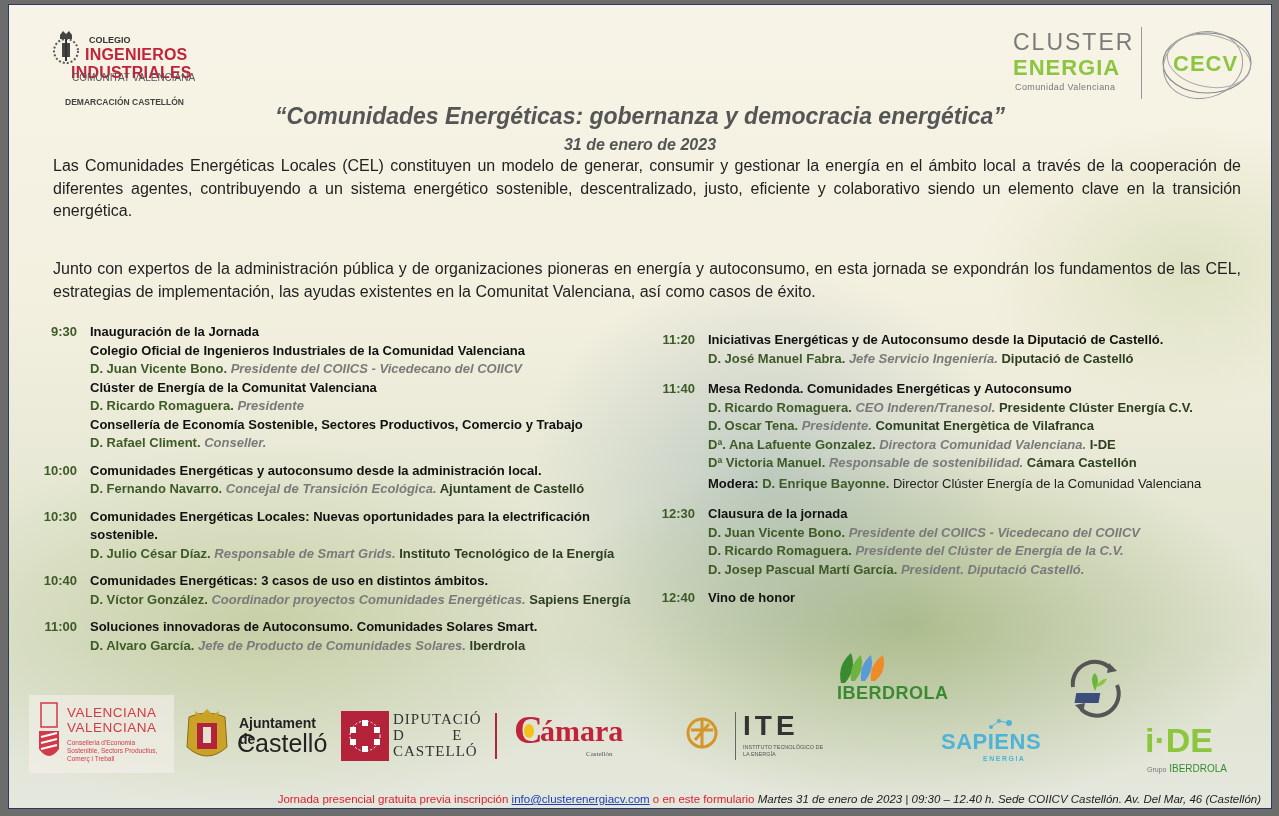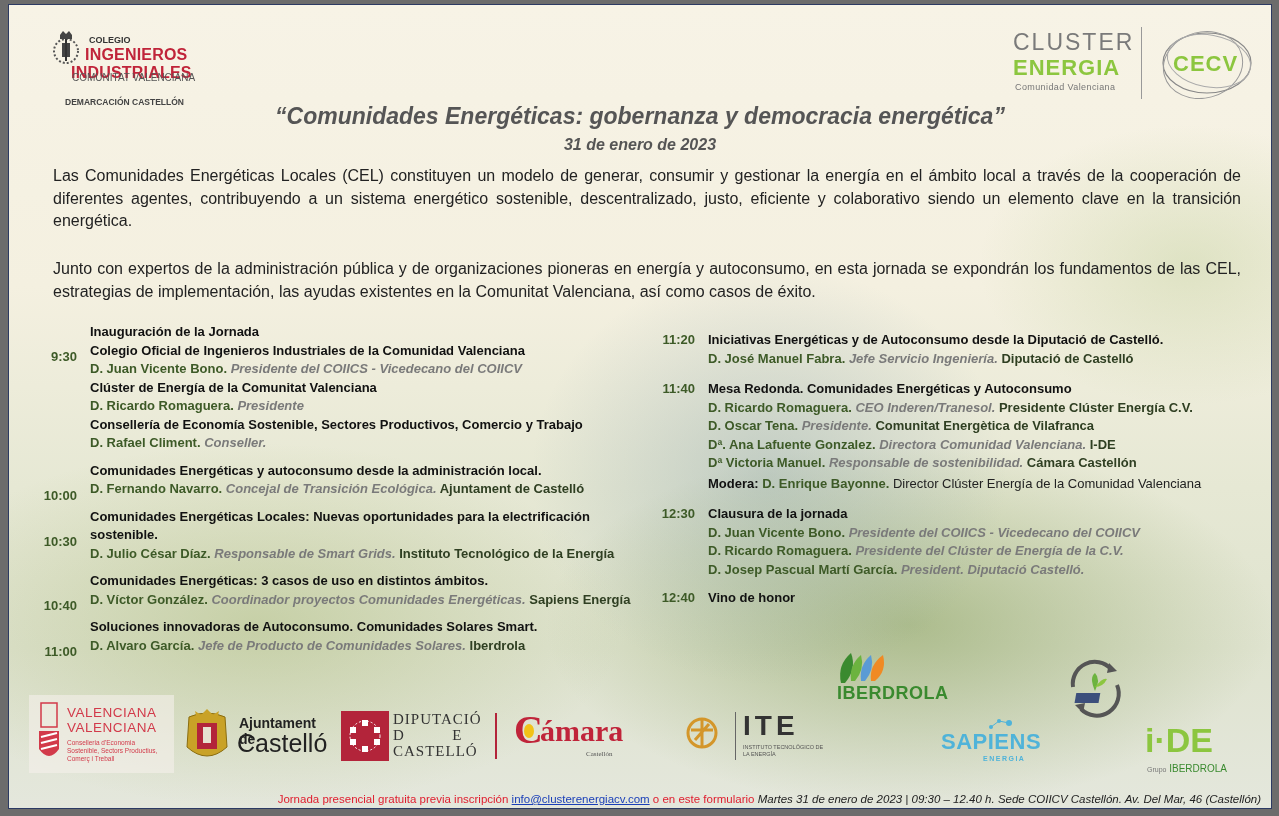--- a/index.html
+++ b/index.html
@@ -35,30 +35,30 @@
   .cecv-l3 { position: absolute; left: 2px; top: 57px; font-size: 9px; color: #777; letter-spacing: 0.4px; }
   .cecv-div { position: absolute; left: 128px; top: 2px; width: 1px; height: 72px; background: #999; }
   .cecv-ring { position: absolute; left: 138px; top: 2px; width: 104px; height: 72px; }
   .cecv-ring-text { position: absolute; left: 160px; top: 26px; font-size: 22px; color: #8cc63f; font-weight: bold; letter-spacing: 1px; }
 
   
   .title { position: absolute; left: 0; right: 0; top: 98px; text-align: center; font-size: 23px; font-style: italic; font-weight: bold; color: #555; }
   .subtitle { position: absolute; left: 0; right: 0; top: 131px; text-align: center; font-size: 16px; font-style: italic; font-weight: bold; color: #555; }
 
   .intro { position: absolute; left: 44px; width: 1188px; font-size: 16px; line-height: 22.5px; color: #222; text-align: justify; }
-  .intro1 { top: 160px; }
+  .intro1 { top: 150px; }
   .intro2 { top: 253px; }
 
   
   .col { position: absolute; }
   .col-left { left: 22px; top: 318px; width: 620px; }
   .col-right { left: 640px; top: 326px; width: 600px; }
   .item { position: relative; padding-left: 59px; margin-bottom: 9px; }
   .time { position: absolute; left: 0; top: 0; width: 46px; text-align: right; font-weight: bold; font-size: 13px; color: #3d5a27; line-height: 18.5px; }
-  .col-left .time { width: 46px; margin-top: 25px; }
+  .col-left .time { width: 46px; }
   .line { font-size: 13px; line-height: 18.5px; font-weight: bold; color: #111; white-space: nowrap; }
   .speaker { color: #3d5a27; }
   .role { color: #7a7a7a; font-style: italic; }
   .org { color: #2f3f22; }
   .mod-label { color: #111; }
   .mod-name { color: #3d5a27; }
   .mod-rest { color: #222; font-weight: normal; }
 
   
   .logo { position: absolute; }

